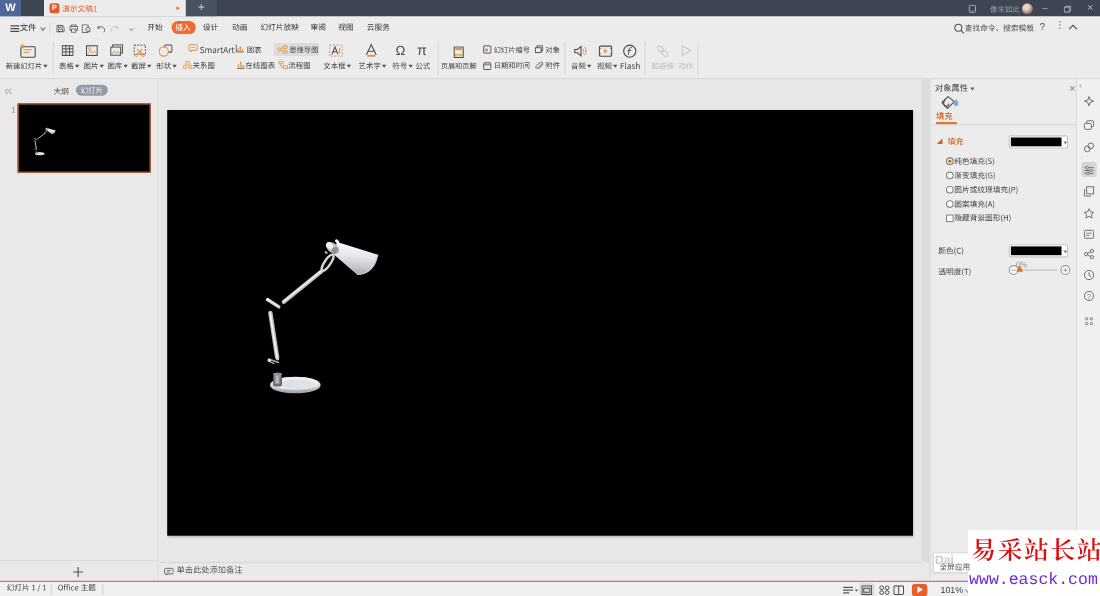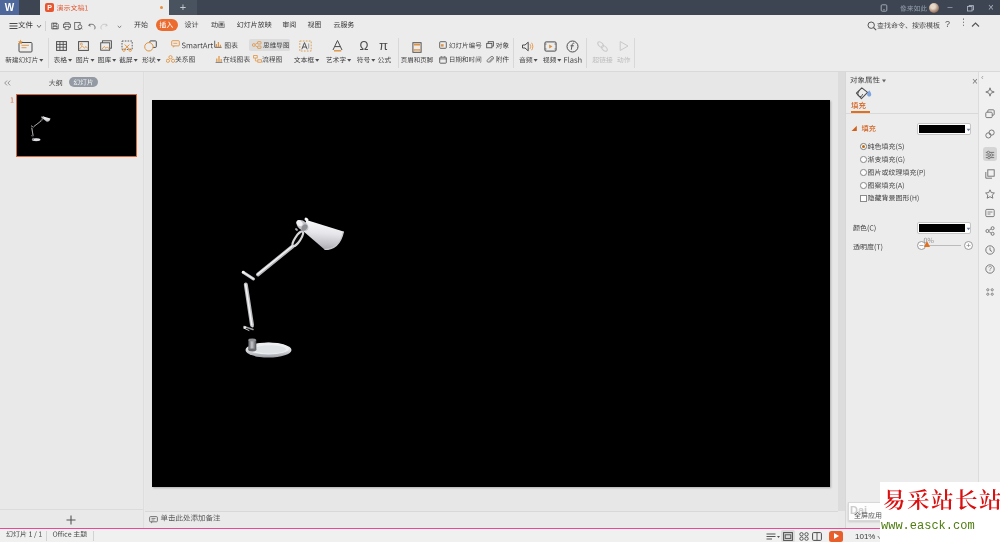--- a/index.html
+++ b/index.html
@@ -43,21 +43,21 @@
 #chk{position:absolute;left:14px;top:194px;width:7px;height:7px;border:1px solid #8a8a8a;background:#fdfdfd}
 
 .circbtn{position:absolute;width:9px;height:9px;border:1px solid #9a9a9a;border-radius:50%;background:#fbfbfb;color:#777;font-size:8px;line-height:7px;text-align:center}
 
 #statusbar{position:absolute;left:0;top:528px;width:1000px;height:14px;background:#f0f0f0;border-top:1px solid #ec4899}
 #playbtn{position:absolute;left:829px;top:1.5px;width:14px;height:11px;background:#e95f2b;border-radius:2.5px}
 #playbtn::after{content:"";position:absolute;left:5px;top:2.5px;width:0;height:0;border-left:5px solid #fff;border-top:3px solid transparent;border-bottom:3px solid transparent}
 .viewsel{position:absolute;left:781px;top:1px;width:14px;height:12px;background:#dcdcdc;border-radius:2px}
 
 #wm{position:absolute;left:880px;top:482px;width:120px;height:60px;background:#fff;z-index:40}
-#wmurl{position:absolute;left:881px;top:519px;width:119px;color:#4d7c0f;font-family:"Liberation Mono",monospace;font-size:12px;z-index:41}
+#wmurl{position:absolute;left:881px;top:519px;width:119px;color:#6d28d9;font-family:"Liberation Mono",monospace;font-size:15px;z-index:41}
 #tooltip{position:absolute;left:848px;top:502px;width:36px;height:19px;background:#fdfdfd;border:1px solid #d8d8d8;box-shadow:0 1px 2px rgba(0,0,0,.15);z-index:30}
 #dai{position:absolute;left:850px;top:504px;color:#cccccc;font-size:11px;font-weight:bold;z-index:31}
 svg{display:block}
 .ico{position:absolute}
 #overlay{position:absolute;left:0;top:0;width:1000px;height:542px;z-index:60;pointer-events:none}
 </style></head>
 <body>
 <div id="page">
 
   <div id="titlebar">

